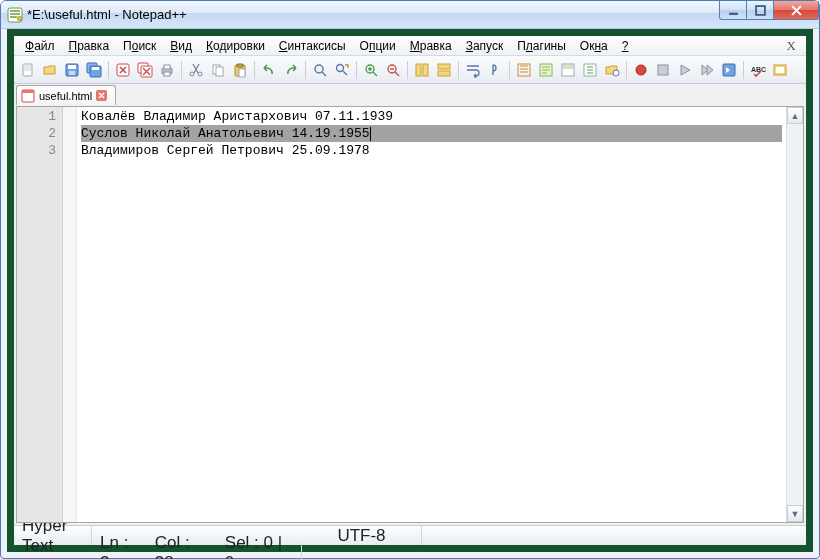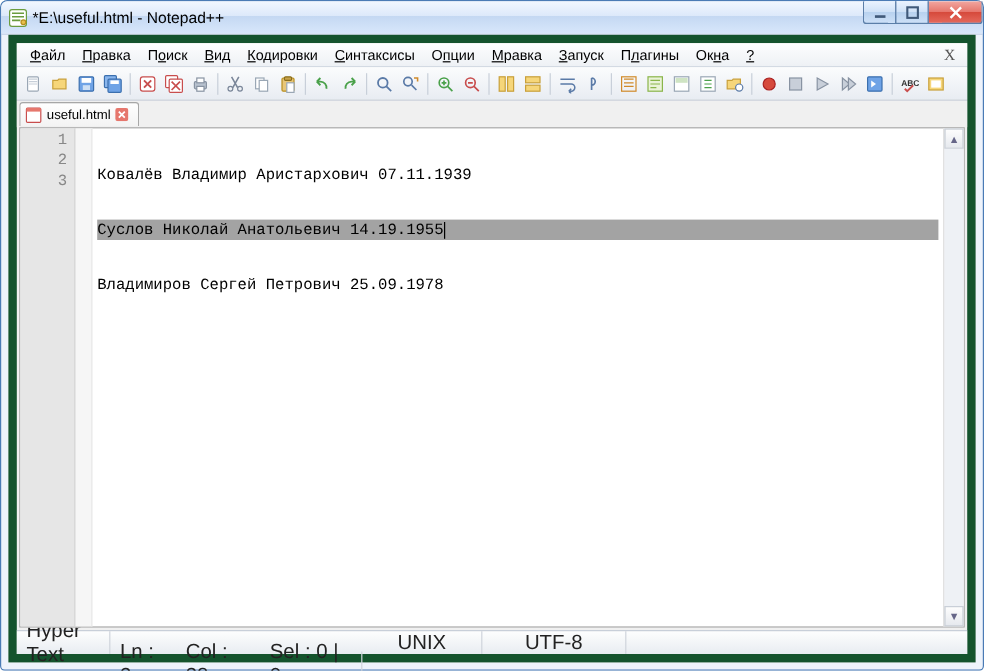--- a/index.html
+++ b/index.html
@@ -23,21 +23,21 @@
   .tb-sep { width: 1px; height: 18px; background: #c8cfd9; margin: 0 2px; }
   .tb-btn svg { width: 16px; height: 16px; }
   .tabbar { height: 22px; background: #f0f0f0; display: flex; align-items: center; padding: 0 2px; }
   .tab { height: 20px; padding: 0 8px 0 4px; border: 1px solid #a7a7a7; border-bottom: none; border-radius: 3px 3px 0 0; background: linear-gradient(to bottom, #ffffff, #f3f3f3); display: flex; align-items: center; gap: 4px; font-size: 11px; }
   .tab .ico { width: 14px; height: 14px; }
   .tab .close { width: 11px; height: 11px; }
   .editor-wrap { flex: 1; border: 1px solid #a7a7a7; margin: 0 2px 2px 2px; background: #fff; display: flex; position: relative; }
   .gutter { width: 46px; background: #e6e6e6; border-right: 1px solid #cfcfcf; font-family: Consolas, "Courier New", monospace; font-size: 13px; color: #888; text-align: right; padding: 1px 6px 0 0; line-height: 17px; }
   .fold { width: 14px; background: #f6f6f6; border-right: 1px solid #e8e8e8; }
   .code { flex: 1; font-family: Consolas, "Courier New", monospace; font-size: 13px; line-height: 17px; padding: 1px 4px 0 4px; color: #000; position: relative; }
-  .line { white-space: pre; height: 17px; margin-top: 29px; }
+  .line { white-space: pre; height: 17px; }
   .line.current { background: #a3a3a3; }
   .caret { display: inline-block; width: 0; height: 14px; border-left: 1px solid #000; vertical-align: text-bottom; }
   .vscroll { width: 17px; background: #f0f0f0; border-left: 1px solid #dcdcdc; display: flex; flex-direction: column; }
   .sb-btn { height: 17px; background: linear-gradient(to bottom, #fdfdfd, #e6e9ee); border: 1px solid #c9cfd8; display: flex; align-items: center; justify-content: center; color: #668; font-size: 9px; }
   .sb-track { flex: 1; background: #eef1f5; }
   .statusbar { height: 20px; background: linear-gradient(to bottom, #fdfefe, #e8ecf1); border-top: 1px solid #c8cfd9; display: flex; align-items: center; font-size: 17px; color: #222; }
   .sb-cell { padding: 0 8px; border-right: 1px solid #cfd4db; height: 100%; display: flex; align-items: center; }
   .sb-cell.ft { width: 78px; }
   .sb-cell.len { width: 190px; }
   .sb-cell.pos { width: 210px; margin-top: 34px; }
@@ -331,17 +331,16 @@
       </div>
     </div>
 
     <div class="statusbar">
       <div class="sb-cell ft">Hyper Text</div>
       <div class="sb-cell pos">
         <span>Ln : 2</span>&nbsp;&nbsp;&nbsp;
         <span>Col : 38</span>&nbsp;&nbsp;&nbsp;
         <span>Sel : 0 | 0</span>
       </div>
-      <div class="sb-cell eol">UNIX</div>
       <div class="sb-cell enc">UTF-8</div>
     </div>
   </div>
 </div>
 
 </body></html>

